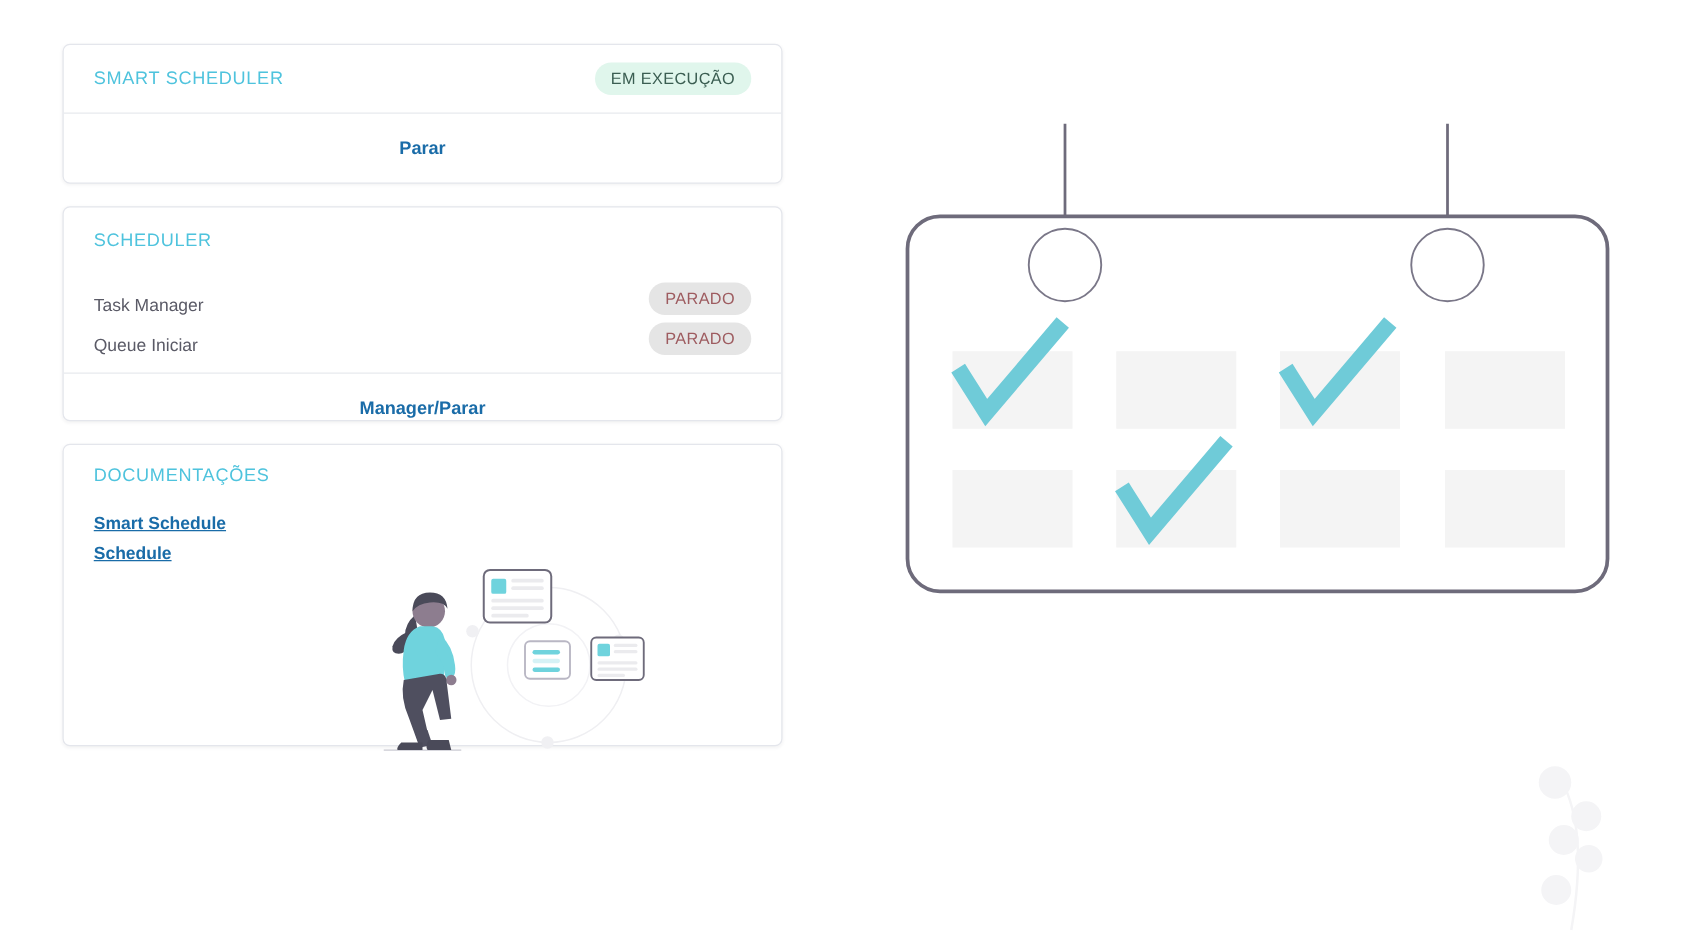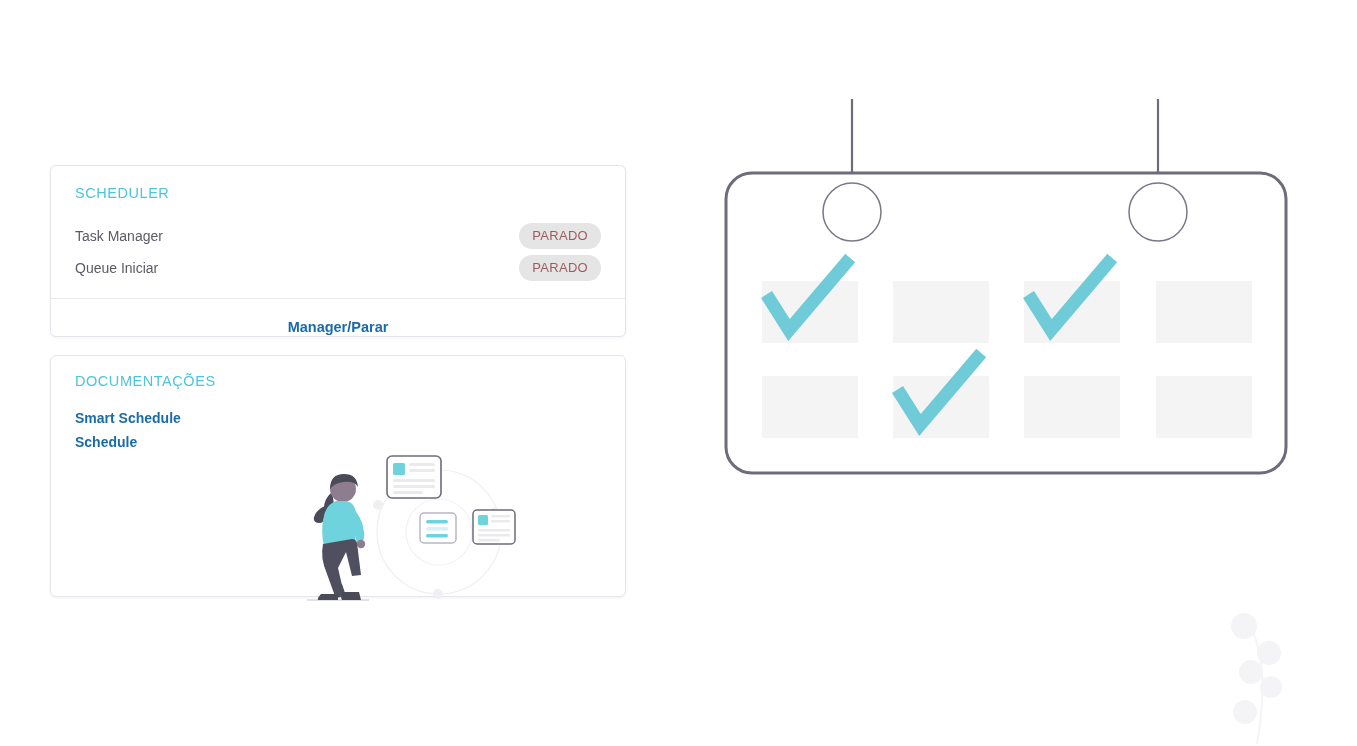--- a/index.html
+++ b/index.html
@@ -70,37 +70,38 @@
     white-space: nowrap;
   }
   .badge.running { background: #e0f6ec; color: #3b5e52; }
   .badge.stopped { background: #e5e5e5; color: #9e5c60; }
 
   
   .sched-rows { padding: 0 24px; }
   .sched-row {
     height: 32px;
     display: flex;
-    align-items: center;
+    align-items: flex-end;
     justify-content: space-between;
   }
   .sched-row-label {
     font-size: 14px;
     color: #5a5a66;
   }
 
   
   .docs-links {
     padding: 0 24px;
   }
   .doc-link {
     display: block;
     font-size: 14px;
     font-weight: bold;
     color: #1a6ca8;
+    text-decoration: underline;
     line-height: 24px;
     cursor: pointer;
     width: max-content;
   }
   #docs-illustration {
     position: absolute;
     left: 248px;
     top: 88px;
     width: 230px;
     height: 180px;
@@ -121,20 +122,28 @@
     bottom: 0px;
     width: 150px;
     height: 150px;
   }
 </style>
 </head>
 <body>
 
 <div id="page">
 
+  <div class="card" id="card-smart">
+    <div class="card-head">
+      <span class="card-title">SMART SCHEDULER</span>
+      <span class="badge running">EM EXECUÇÃO</span>
+    </div>
+    <div class="card-divider"></div>
+    <div class="card-action">Parar</div>
+  </div>
 
   <div class="card" id="card-sched">
     <div class="card-head">
       <span class="card-title">SCHEDULER</span>
     </div>
     <div class="sched-rows">
       <div class="sched-row">
         <span class="sched-row-label">Task Manager</span>
         <span class="badge stopped">PARADO</span>
       </div>

